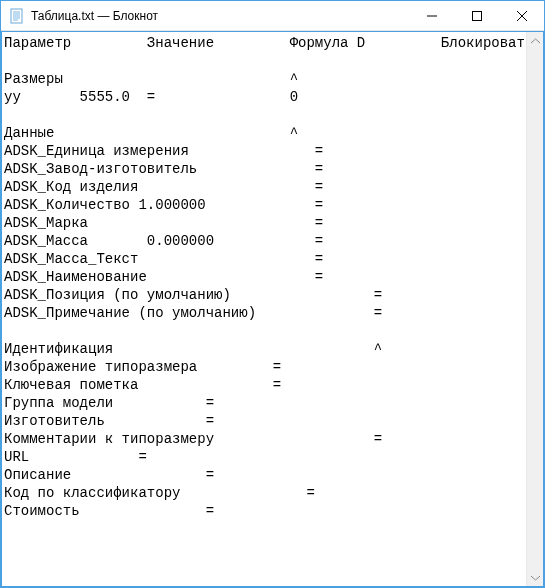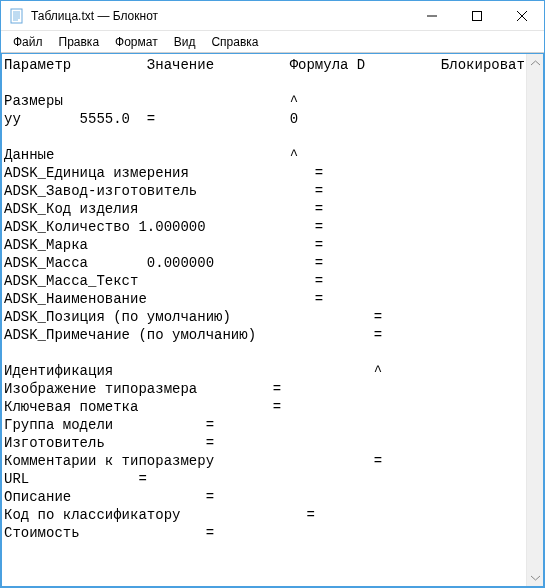--- a/index.html
+++ b/index.html
@@ -134,27 +134,20 @@
       </div>
       <div class="winbtn">
         <svg width="10" height="10" viewBox="0 0 10 10">
           <line x1="0" y1="0" x2="10" y2="10" stroke="#000" stroke-width="1"></line>
           <line x1="10" y1="0" x2="0" y2="10" stroke="#000" stroke-width="1"></line>
         </svg>
       </div>
     </div>
   </div>
 
-  <div class="menubar">
-    <div class="menuitem">Файл</div>
-    <div class="menuitem">Правка</div>
-    <div class="menuitem">Формат</div>
-    <div class="menuitem">Вид</div>
-    <div class="menuitem">Справка</div>
-  </div>
 
   <div class="client">
     <div class="editor" id="editor">Параметр         Значение         Формула D         Блокировать
 
 Размеры                           ^
 уу       5555.0  =                0
 
 Данные                            ^
 ADSK_Единица измерения               =
 ADSK_Завод-изготовитель              =

